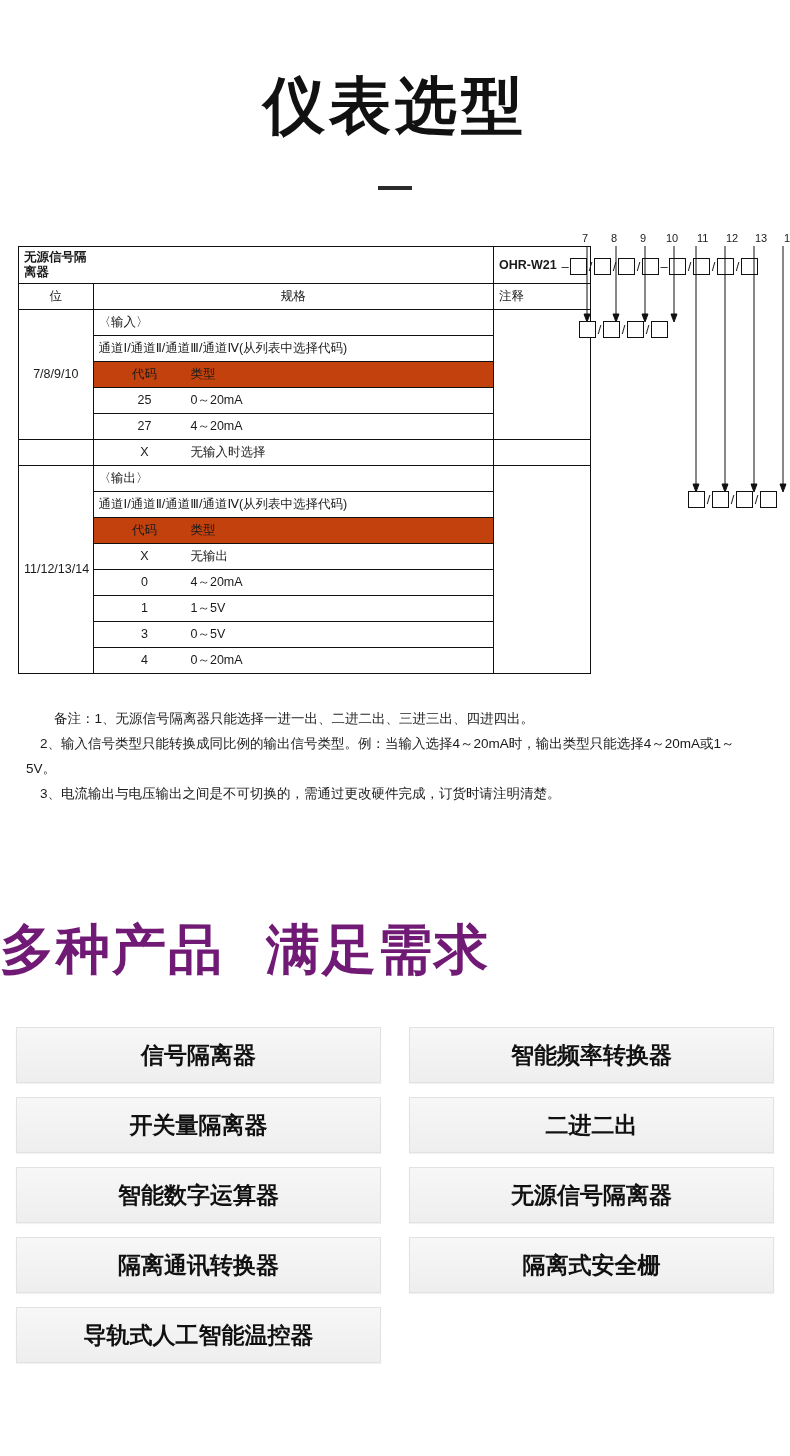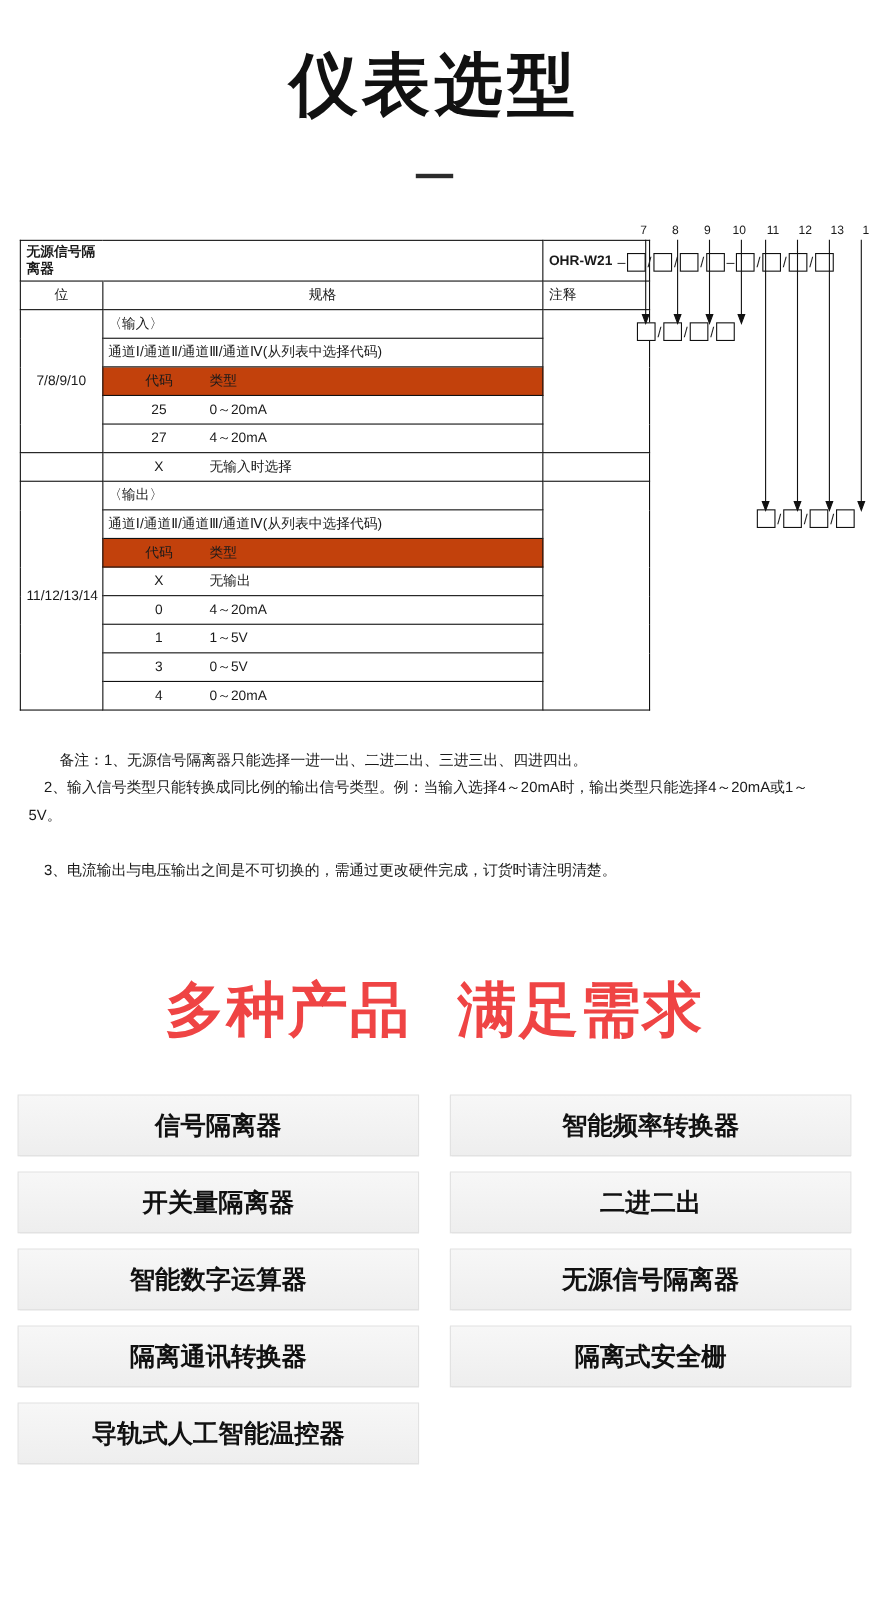--- a/index.html
+++ b/index.html
@@ -7,21 +7,21 @@
     width:790px;height:1456px;
     background:#ffffff;
     font-family:"Liberation Sans","DejaVu Sans",sans-serif;
     color:#1a1a1a;
     position:relative;
     overflow:hidden;
   }
   .page{width:790px;height:1456px;position:relative;}
 
   
-  .title-wrap{text-align:center;padding-top:44px;}
+  .title-wrap{text-align:center;padding-top:72px;}
   .main-title{
     font-size:62px;font-weight:bold;letter-spacing:4px;color:#111;
     line-height:1.1;
   }
   .title-rule{
     width:34px;height:4px;background:#2b2b2b;margin:46px auto 0 auto;
   }
 
   
   .table-area{
@@ -75,26 +75,26 @@
   .arrows{position:absolute;left:0;top:0;width:232px;height:300px;pointer-events:none;}
 
   
   .notes{
     margin:14px 26px 0 26px;
     font-size:13.5px;line-height:25px;color:#1a1a1a;
   }
   .notes p{margin:0;text-indent:0;}
   .notes .p1{text-indent:28px;margin-top:32px;}
   .notes .p2{text-indent:14px;}
-  .notes .p3{text-indent:14px;margin-top:25px;}
+  .notes .p3{text-indent:14px;}
 
   
   .prod-title{
-    text-align:center;margin-top:79px;
-    font-size:54px;font-weight:bold;letter-spacing:2px;color:#ef4444;
+    margin-top:108px;
+    font-size:54px;font-weight:bold;letter-spacing:2px;color:#701a75;
   }
   .prod-title .gap{display:inline-block;width:42px;}
 
   .prod-grid{
     margin:40px auto 0 auto;width:758px;
     display:grid;grid-template-columns:1fr 1fr;
     column-gap:28px;row-gap:14px;
   }
   .prod-item{
     height:54px;border-radius:0;

